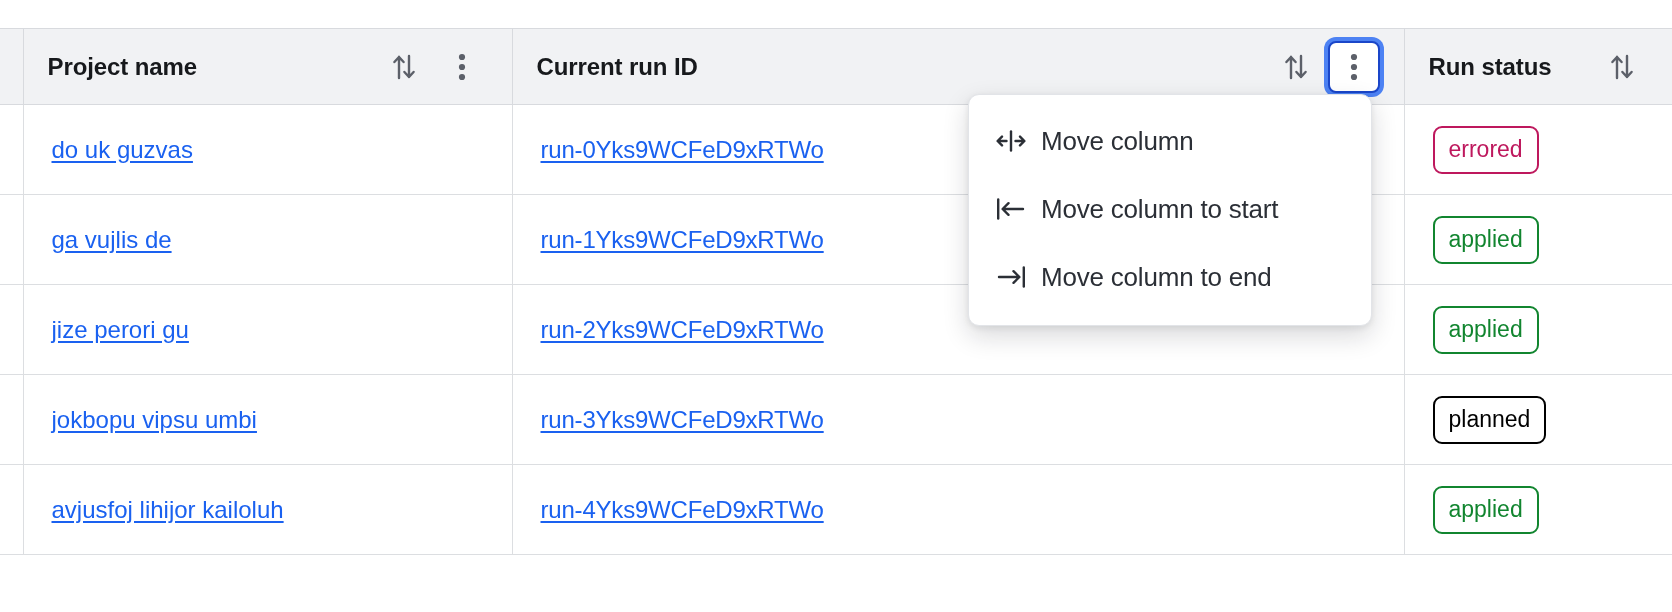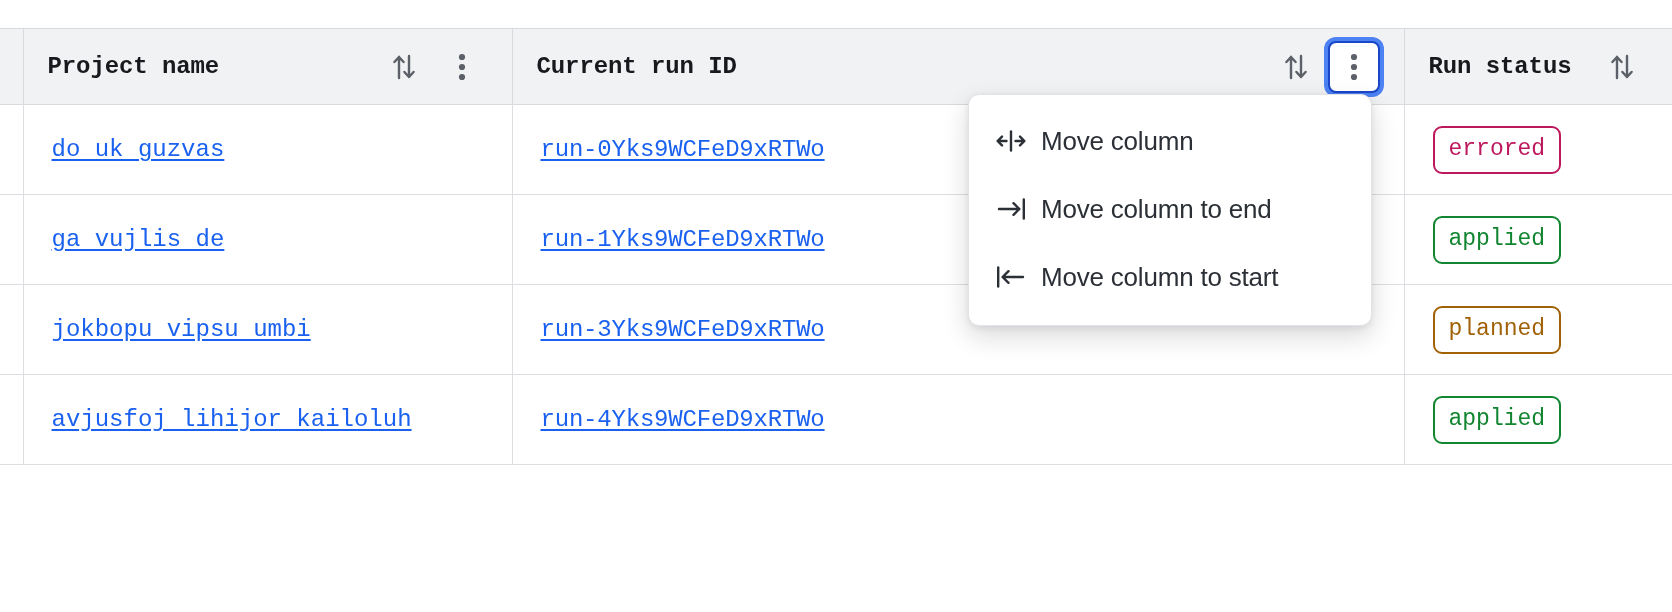--- a/index.html
+++ b/index.html
@@ -17,21 +17,20 @@
     height: 612px;
     background: #ffffff;
   }
 
   
   .table-wrap {
     position: absolute;
     top: 28px;
     left: 0;
     width: 1672px;
-    font-family: Liberation Mono, monospace;
   }
   table.grid {
     width: 1672px;
     border-collapse: collapse;
     table-layout: fixed;
   }
   table.grid col.c-gutter { width: 23px; }
   table.grid col.c-name   { width: 489px; }
   table.grid col.c-run    { width: 892px; }
   table.grid col.c-status { width: 268px; }
@@ -243,23 +242,29 @@
           <td class="last"><span class="badge" style="color:#be185d">errored</span></td>
         </tr>
         <tr>
           <td class="gutter"></td>
           <td><a class="cell-link">ga vujlis de</a></td>
           <td><a class="cell-link runid">run-1Yks9WCFeD9xRTWo</a></td>
           <td class="last"><span class="badge" style="color:#11852f">applied</span></td>
         </tr>
         <tr>
           <td class="gutter"></td>
+          <td><a class="cell-link">jize perori gu</a></td>
+          <td><a class="cell-link runid">run-2Yks9WCFeD9xRTWo</a></td>
+          <td class="last"><span class="badge" style="color:#11852f">applied</span></td>
+        </tr>
+        <tr>
+          <td class="gutter"></td>
           <td><a class="cell-link">jokbopu vipsu umbi</a></td>
           <td><a class="cell-link runid">run-3Yks9WCFeD9xRTWo</a></td>
-          <td class="last"><span class="badge" style="color:#a16207">planned</span></td>
+          <td class="last"><span class="badge" style="color:#000000">planned</span></td>
         </tr>
         <tr>
           <td class="gutter"></td>
           <td><a class="cell-link">avjusfoj lihijor kailoluh</a></td>
           <td><a class="cell-link runid">run-4Yks9WCFeD9xRTWo</a></td>
           <td class="last"><span class="badge" style="color:#11852f">applied</span></td>
         </tr>
       </tbody>
     </table>
   </div>
@@ -272,31 +277,31 @@
           <path d="M10.5 11 L2 11 M6 6.6 L1.6 11 L6 15.4" stroke="#2b2f36" stroke-width="2.4" stroke-linecap="round" stroke-linejoin="round"></path>
           <path d="M19.5 11 L28 11 M24 6.6 L28.4 11 L24 15.4" stroke="#2b2f36" stroke-width="2.4" stroke-linecap="round" stroke-linejoin="round"></path>
         </svg>
       </span>
       <span class="mi-label">Move column</span>
     </div>
 
     <div class="menu-item">
       <span class="mi-icon">
         <svg width="30" height="22" viewBox="0 0 30 22" fill="none">
+          <path d="M2.2 1.5 L2.2 20.5" stroke="#2b2f36" stroke-width="2.4" stroke-linecap="round"></path>
+          <path d="M27 11 L7 11 M12.5 5.2 L6.6 11 L12.5 16.8" stroke="#2b2f36" stroke-width="2.4" stroke-linecap="round" stroke-linejoin="round"></path>
+        </svg>
+      </span>
+      <span class="mi-label">Move column to start</span>
+    </div>
+
+    <div class="menu-item">
+      <span class="mi-icon">
+        <svg width="30" height="22" viewBox="0 0 30 22" fill="none">
           <path d="M27.8 1.5 L27.8 20.5" stroke="#2b2f36" stroke-width="2.4" stroke-linecap="round"></path>
           <path d="M3 11 L23 11 M17.5 5.2 L23.4 11 L17.5 16.8" stroke="#2b2f36" stroke-width="2.4" stroke-linecap="round" stroke-linejoin="round"></path>
         </svg>
       </span>
       <span class="mi-label">Move column to end</span>
     </div>
-
-    <div class="menu-item">
-      <span class="mi-icon">
-        <svg width="30" height="22" viewBox="0 0 30 22" fill="none">
-          <path d="M2.2 1.5 L2.2 20.5" stroke="#2b2f36" stroke-width="2.4" stroke-linecap="round"></path>
-          <path d="M27 11 L7 11 M12.5 5.2 L6.6 11 L12.5 16.8" stroke="#2b2f36" stroke-width="2.4" stroke-linecap="round" stroke-linejoin="round"></path>
-        </svg>
-      </span>
-      <span class="mi-label">Move column to start</span>
-    </div>
   </div>
 
 </div>
 
 </body></html>

